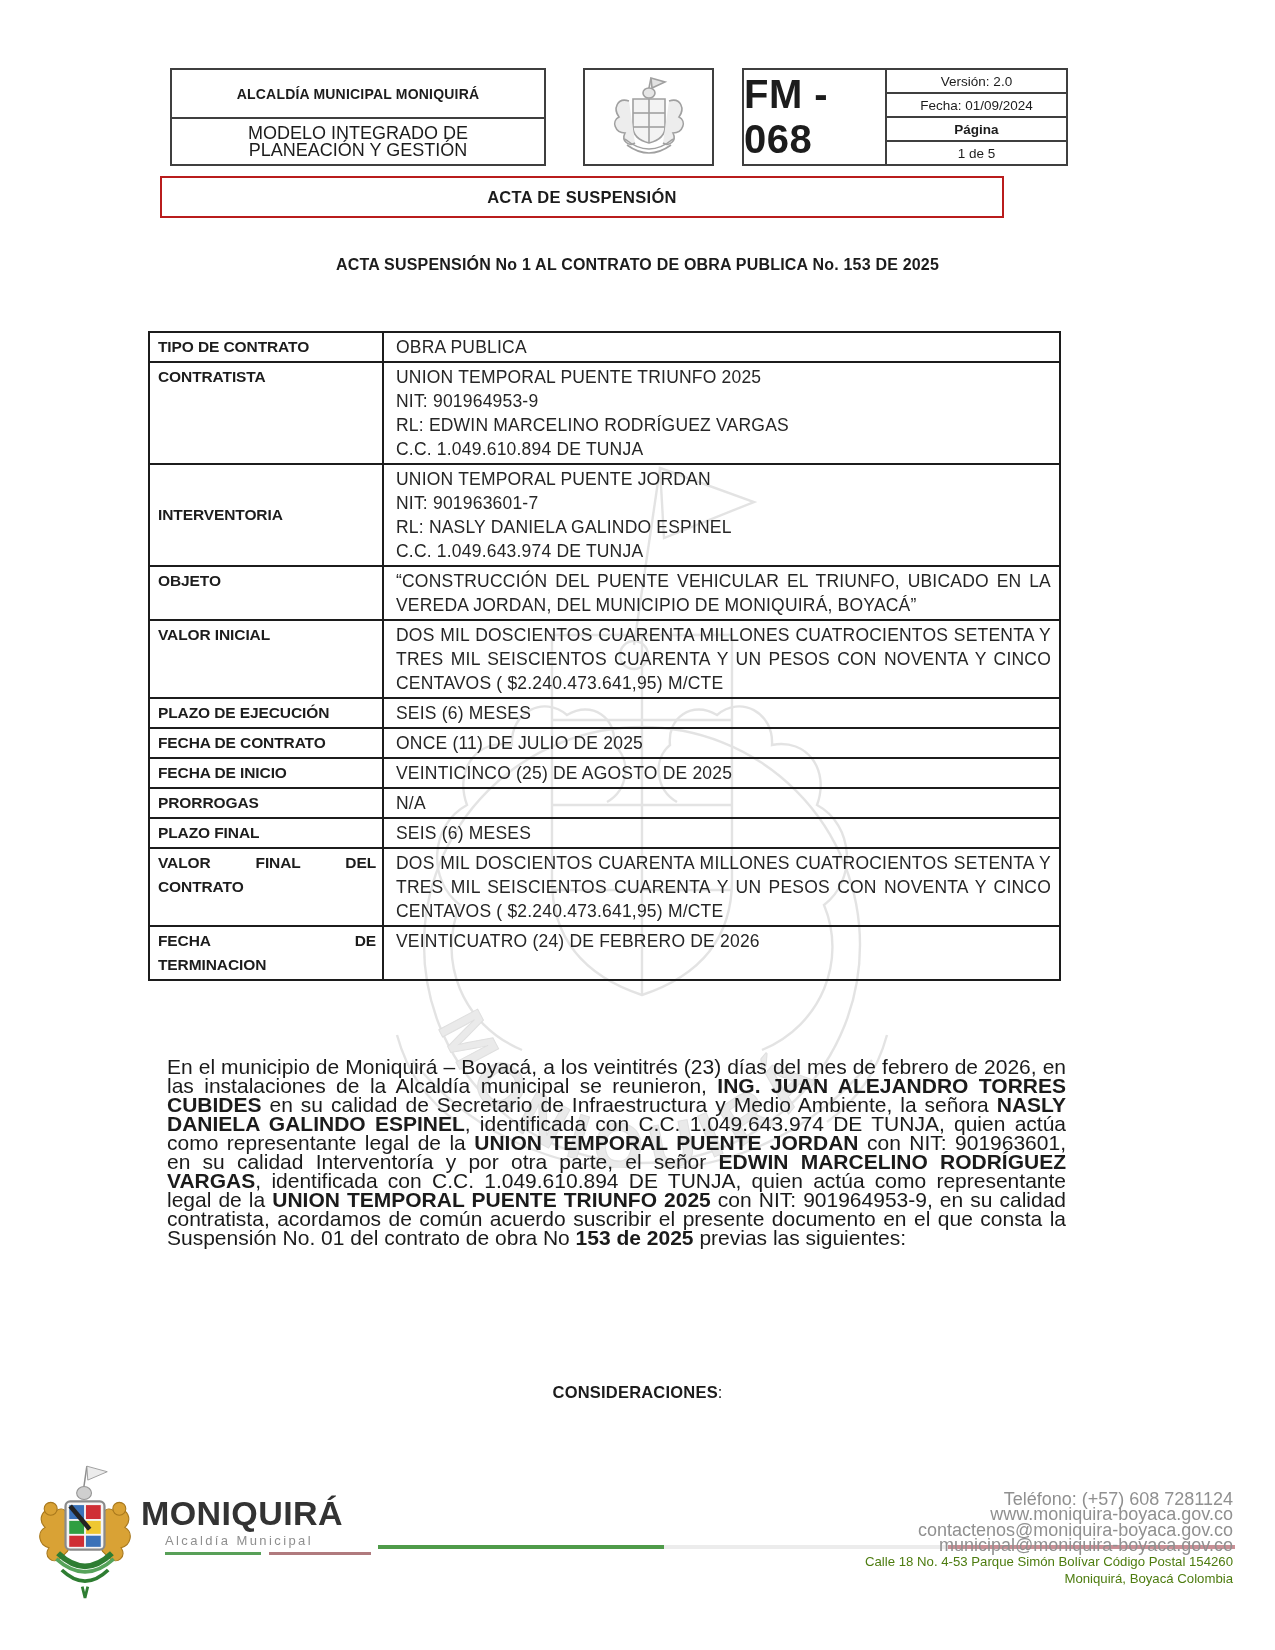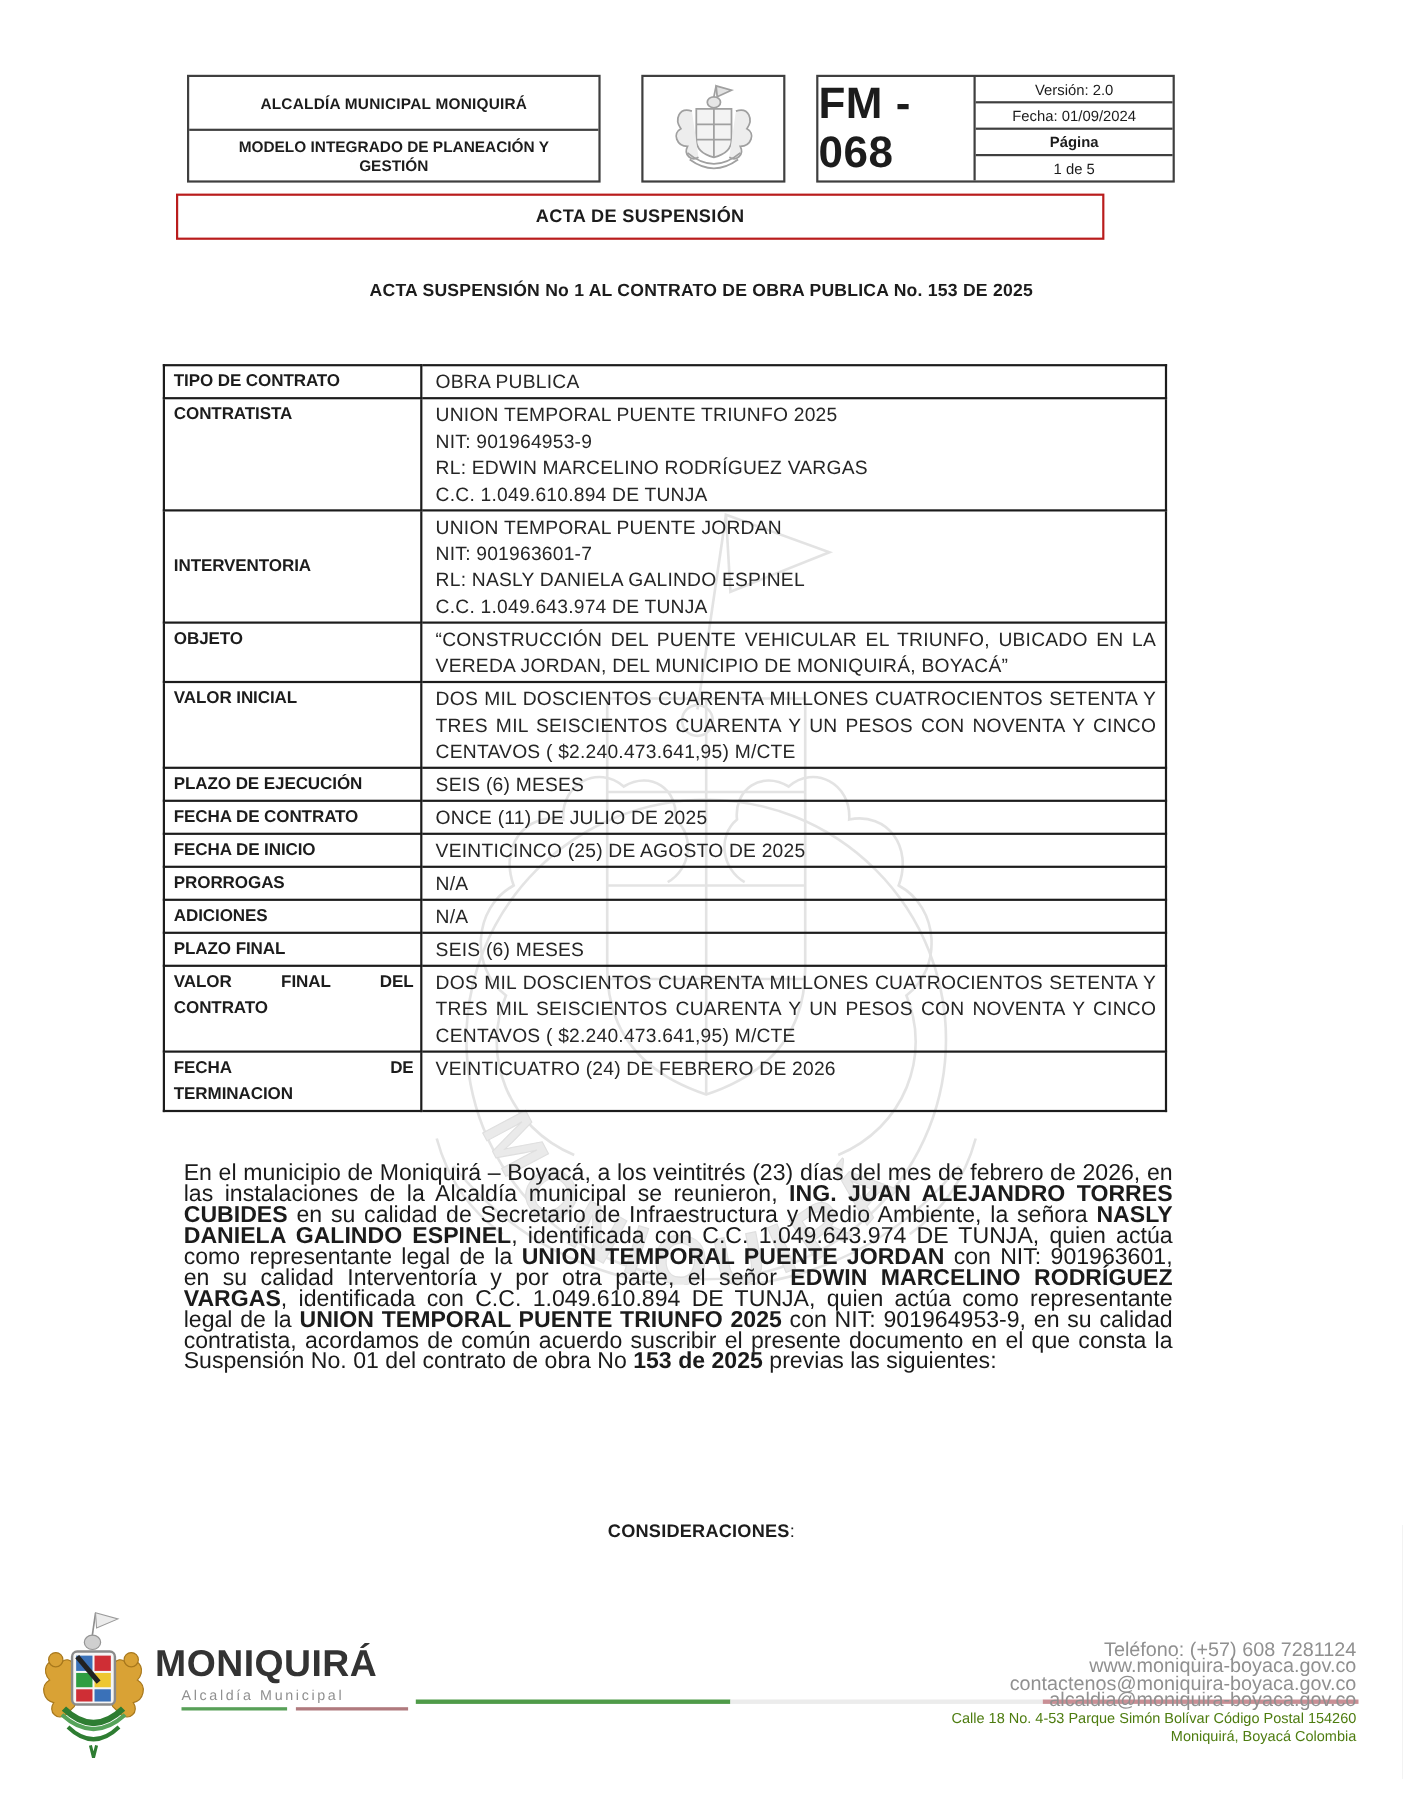--- a/index.html
+++ b/index.html
@@ -9,21 +9,21 @@
     margin:0 auto;
   }
   .abs{position:absolute;}
 
   
   .hdr{top:68px;left:170px;width:898px;height:98px;display:flex;align-items:stretch;}
   .org-box{width:376px;border:2px solid #3f3f3f;display:flex;flex-direction:column;box-sizing:border-box;}
   .org1{height:47px;border-bottom:2px solid #3f3f3f;display:flex;align-items:center;justify-content:center;
         font-weight:bold;font-size:14px;letter-spacing:.2px;}
   .org2{flex:1;display:flex;align-items:center;justify-content:center;text-align:center;
-        font-weight:bold;font-size:14px;line-height:17px;padding:0 38px;}
+        font-weight:normal;font-size:18px;line-height:17px;padding:0 38px;}
   .crest-box{width:131px;margin-left:37px;border:2px solid #3f3f3f;box-sizing:border-box;
         display:flex;align-items:center;justify-content:center;}
   .fm-wrap{margin-left:28px;flex:1;border:2px solid #3f3f3f;box-sizing:border-box;display:flex;}
   .fm-cell{width:141px;border-right:2px solid #3f3f3f;display:flex;align-items:center;justify-content:center;
         font-size:40px;font-weight:bold;letter-spacing:.5px;}
   .meta{flex:1;display:flex;flex-direction:column;font-size:13.5px;}
   .meta-row{flex:1;display:flex;align-items:center;justify-content:center;border-bottom:2px solid #3f3f3f;}
   .meta-row:last-child{border-bottom:none;}
   .meta-row.bold{font-weight:bold;}
 
@@ -176,24 +176,20 @@
     </tr>
     <tr>
       <th>FECHA DE INICIO</th>
       <td>VEINTICINCO (25) DE AGOSTO DE 2025</td>
     </tr>
     <tr>
       <th>PRORROGAS</th>
       <td>N/A</td>
     </tr>
     <tr>
-      <th>ADICIONES</th>
-      <td>N/A</td>
-    </tr>
-    <tr>
       <th>PLAZO FINAL</th>
       <td>SEIS (6) MESES</td>
     </tr>
     <tr>
       <th class="ljust">VALOR FINAL DEL
 CONTRATO</th>
       <td class="just">DOS MIL DOSCIENTOS CUARENTA MILLONES CUATROCIENTOS SETENTA Y TRES MIL SEISCIENTOS CUARENTA Y UN PESOS CON NOVENTA Y CINCO CENTAVOS  ( $2.240.473.641,95) M/CTE</td>
     </tr>
     <tr>
       <th class="ljust">FECHA DE
@@ -245,21 +241,21 @@
   <div class="abs f-divider">
     <div class="seg-a" style="background-color: rgb(79, 155, 73);"></div>
     <div class="seg-b" style="background-color: rgb(236, 236, 236);"></div>
     <div class="seg-c" style="background-color: rgb(201, 143, 149);"></div>
   </div>
 
   <div class="abs f-contact">
     <div>Teléfono: (+57) 608 7281124</div>
     <div>www.moniquira-boyaca.gov.co</div>
     <div>contactenos@moniquira-boyaca.gov.co</div>
-    <div>alcaldia@moniquira-boyaca.gov.co</div>
+    <div>municipal@moniquira-boyaca.gov.co</div>
   </div>
 
   <div class="abs f-address">
     <div>Calle 18 No. 4-53 Parque Simón Bolívar  Código Postal 154260</div>
     <div>Moniquirá, Boyacá Colombia</div>
   </div>
 
 </div>
 
 </body></html>

